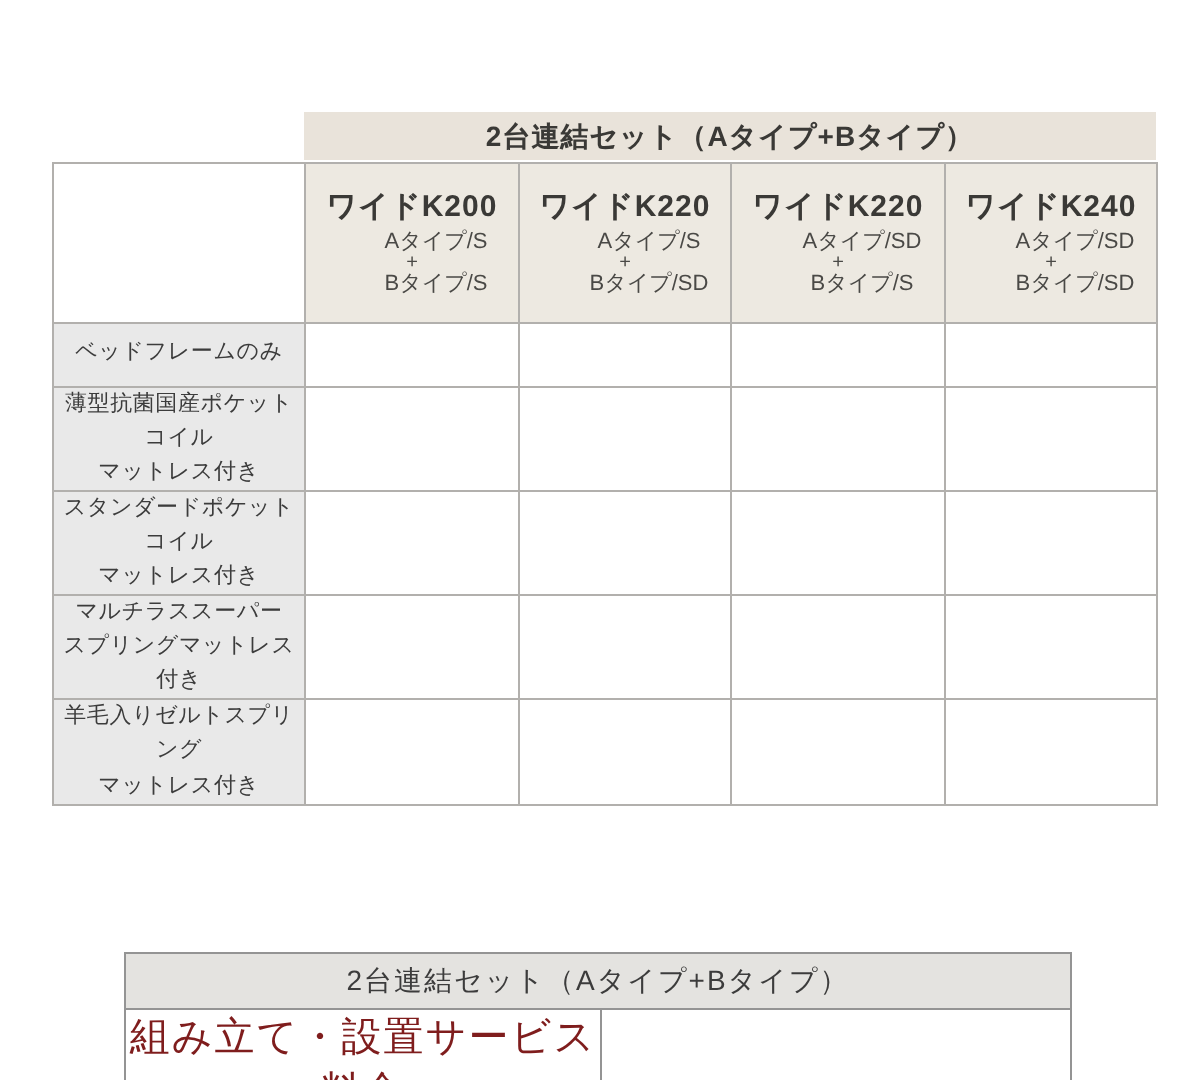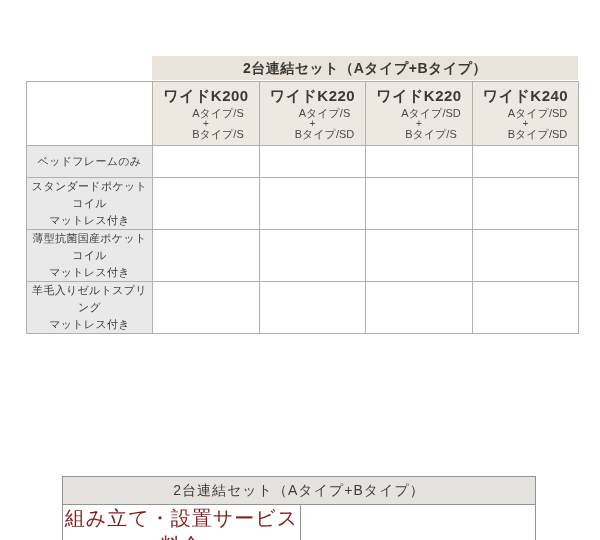--- a/index.html
+++ b/index.html
@@ -40,21 +40,21 @@
     top: 33px;
     width: 552px;
     border-collapse: collapse;
     table-layout: fixed;
   }
   .main-table th, .main-table td {
     border: 1px solid #b2b0ad;
     padding: 0;
     margin: 0;
   }
-  .main-table thead tr { height: 64px; border-radius: 13px; }
+  .main-table thead tr { height: 80px; border-radius: 13px; }
   .corner-cell { background: #ffffff; }
   .col-head {
     background: #ede9e1;
     vertical-align: middle;
     text-align: center;
   }
   .col-title {
     font-size: 15px;
     font-weight: bold;
     color: #3a3936;
@@ -68,21 +68,21 @@
     color: #4a4946;
     line-height: 1.15;
     padding-left: 24px;
   }
   .col-plus {
     font-size: 10px;
     font-weight: normal;
     color: #4a4946;
     line-height: 0.8;
   }
-  .row-first { height: 32px; }
+  .row-first { height: 32px; font-family: Liberation Mono, monospace; }
   .row-std { height: 46px; }
   .row-head {
     background: #e9e9e9;
     font-size: 11px;
     font-weight: normal;
     color: #3c3c3c;
     text-align: center;
     vertical-align: middle;
     white-space: pre-line;
     line-height: 1.55;
@@ -171,30 +171,38 @@
     </thead>
     <tbody>
       <tr class="row-first">
         <th class="row-head">ベッドフレームのみ</th>
         <td class="price-cell"></td>
         <td class="price-cell"></td>
         <td class="price-cell"></td>
         <td class="price-cell"></td>
       </tr>
       <tr class="row-std">
+        <th class="row-head">薄型抗菌国産ポケットコイル
+マットレス付き</th>
+        <td class="price-cell"></td>
+        <td class="price-cell"></td>
+        <td class="price-cell"></td>
+        <td class="price-cell"></td>
+      </tr>
+      <tr class="row-std">
         <th class="row-head">スタンダードポケットコイル
 マットレス付き</th>
         <td class="price-cell"></td>
         <td class="price-cell"></td>
         <td class="price-cell"></td>
         <td class="price-cell"></td>
       </tr>
       <tr class="row-std">
-        <th class="row-head">薄型抗菌国産ポケットコイル
-マットレス付き</th>
+        <th class="row-head">マルチラススーパー
+スプリングマットレス付き</th>
         <td class="price-cell"></td>
         <td class="price-cell"></td>
         <td class="price-cell"></td>
         <td class="price-cell"></td>
       </tr>
       <tr class="row-std">
         <th class="row-head">羊毛入りゼルトスプリング
 マットレス付き</th>
         <td class="price-cell"></td>
         <td class="price-cell"></td>

